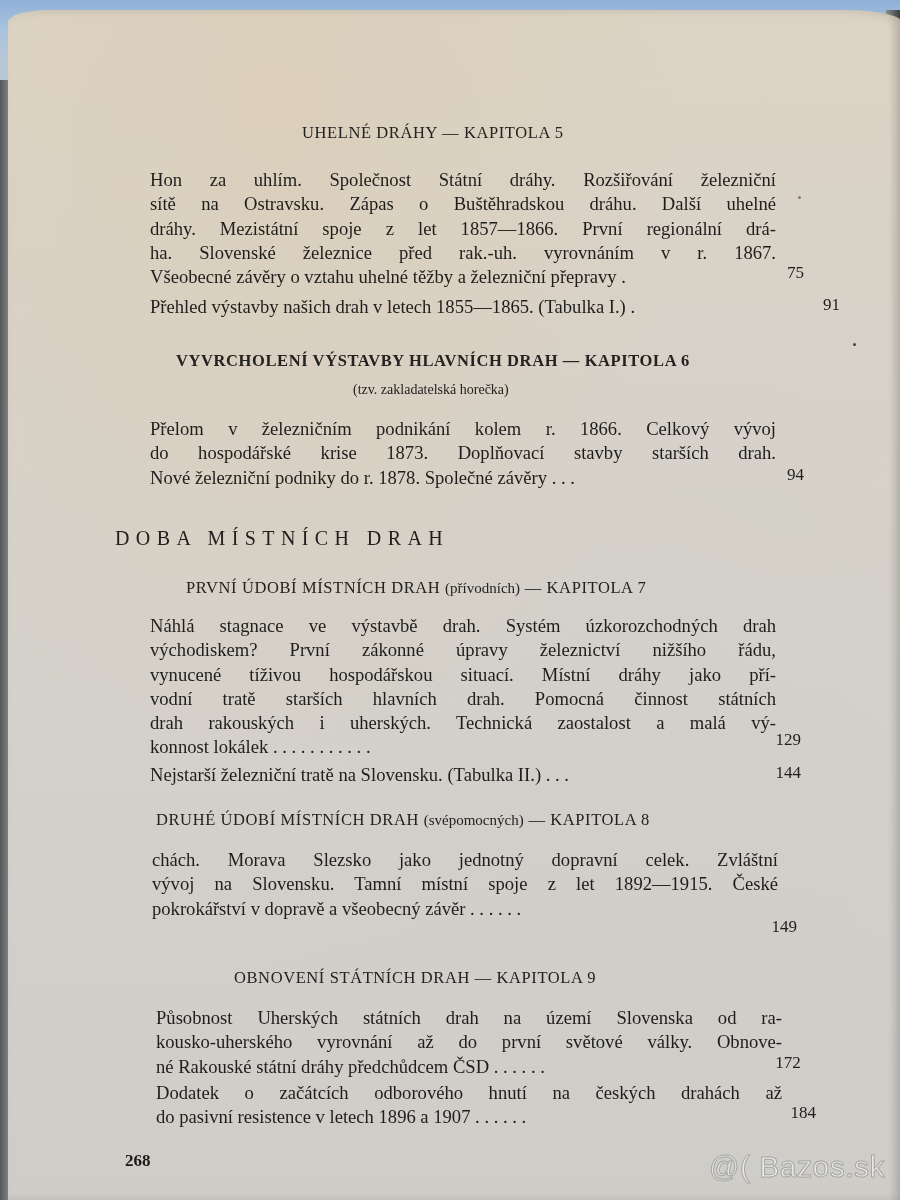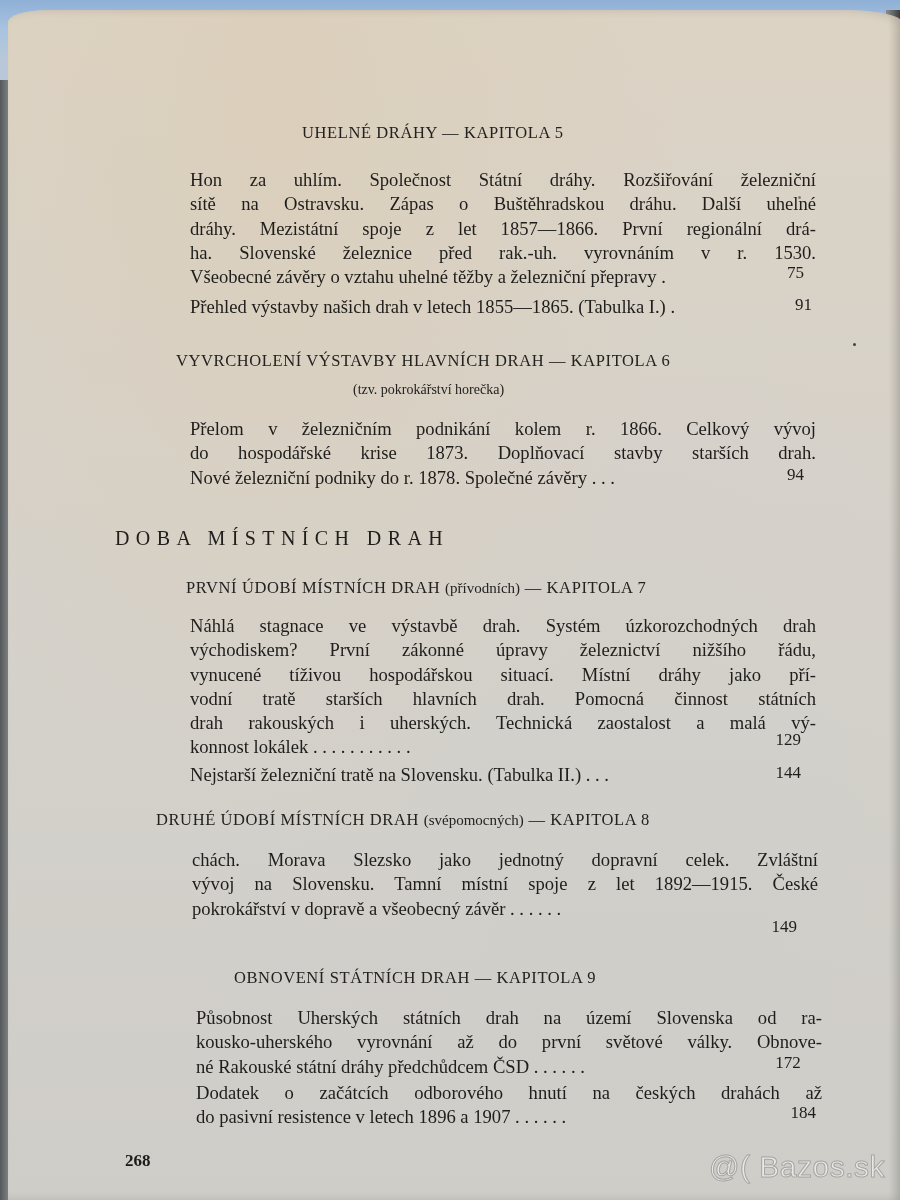--- a/index.html
+++ b/index.html
@@ -40,21 +40,21 @@
   .chap-title .paren { font-size: 15px; letter-spacing: 0; margin-top: 22px; }
   .chap-sub {
     position: absolute; font-size: 14px; color: #232220; white-space: nowrap;
   }
   .section-title {
     position: absolute; font-size: 20px; letter-spacing: 6.4px; white-space: nowrap; color: #1f1e1c;
   }
   .entry {
     position: absolute; font-size: 18.6px; line-height: 24.3px; color: #1f1e1c;
   }
-  .entry .line { display: block; white-space: nowrap; text-align: justify; text-align-last: justify; width: 626px; margin-left: 40px; }
+  .entry .line { display: block; white-space: nowrap; text-align: justify; text-align-last: justify; width: 626px; }
   .entry .line.last { text-align-last: left; }
   .pg {
     position: absolute; font-size: 17px; color: #1f1e1c; text-align: right; width: 60px;
   }
   .folio { position: absolute; font-size: 17px; font-weight: bold; color: #1b1a18; }
   .watermark {
     position: absolute; right: 15px; top: 1150px; font-family: "Liberation Sans", "DejaVu Sans", sans-serif;
     font-size: 30px; color: rgba(255,255,255,0.55); letter-spacing: 0.5px;
     -webkit-text-stroke: 1px rgba(120,120,120,0.55); white-space: nowrap;
   }
@@ -67,32 +67,32 @@
 <div class="cover-right"></div>
 
 <div class="page text">
 
   <div class="chap-title" style="left:294px; top:113px;">UHELNÉ DRÁHY — KAPITOLA 5</div>
 
   <div class="entry" style="left:142px; top:158px;">
     <span class="line">Hon za uhlím. Společnost Státní dráhy. Rozšiřování železniční</span>
     <span class="line">sítě na Ostravsku. Zápas o Buštěhradskou dráhu. Další uhelné</span>
     <span class="line">dráhy. Mezistátní spoje z let 1857—1866. První regionální drá-</span>
-    <span class="line">ha. Slovenské železnice před rak.-uh. vyrovnáním v r. 1530.</span>
+    <span class="line">ha. Slovenské železnice před rak.-uh. vyrovnáním v r. 1867.</span>
     <span class="line last">Všeobecné závěry o vztahu uhelné těžby a železniční přepravy .</span>
   </div>
   <div class="pg" style="left:736px; top:253px;">75</div>
 
   <div class="entry" style="left:142px; top:285px;">
     <span class="line last">Přehled výstavby našich drah v letech 1855—1865. (Tabulka I.) .</span>
   </div>
-  <div class="pg" style="left:744px; top:285px;">91</div>
+  <div class="pg" style="left:772px; top:285px;">91</div>
 
-  <div class="chap-title" style="left:168px; top:341px;">VYVRCHOLENÍ VÝSTAVBY HLAVNÍCH DRAH — KAPITOLA 6</div>
-  <div class="chap-sub" style="left:345px; top:372px;">(tzv. pokrokářství horečka)</div>
+  <div class="chap-title" style="left:168px; top:341px;font-weight:bold;">VYVRCHOLENÍ VÝSTAVBY HLAVNÍCH DRAH — KAPITOLA 6</div>
+  <div class="chap-sub" style="left:345px; top:372px;">(tzv. zakladatelská horečka)</div>
 
   <div class="entry" style="left:142px; top:407px;">
     <span class="line">Přelom v železničním podnikání kolem r. 1866. Celkový vývoj</span>
     <span class="line">do hospodářské krise 1873. Doplňovací stavby starších drah.</span>
     <span class="line last">Nové železniční podniky do r. 1878. Společné závěry .   .   .</span>
   </div>
   <div class="pg" style="left:736px; top:455px;">94</div>
 
   <div class="section-title" style="left:107px; top:517px;">DOBA MÍSTNÍCH DRAH</div>
 

